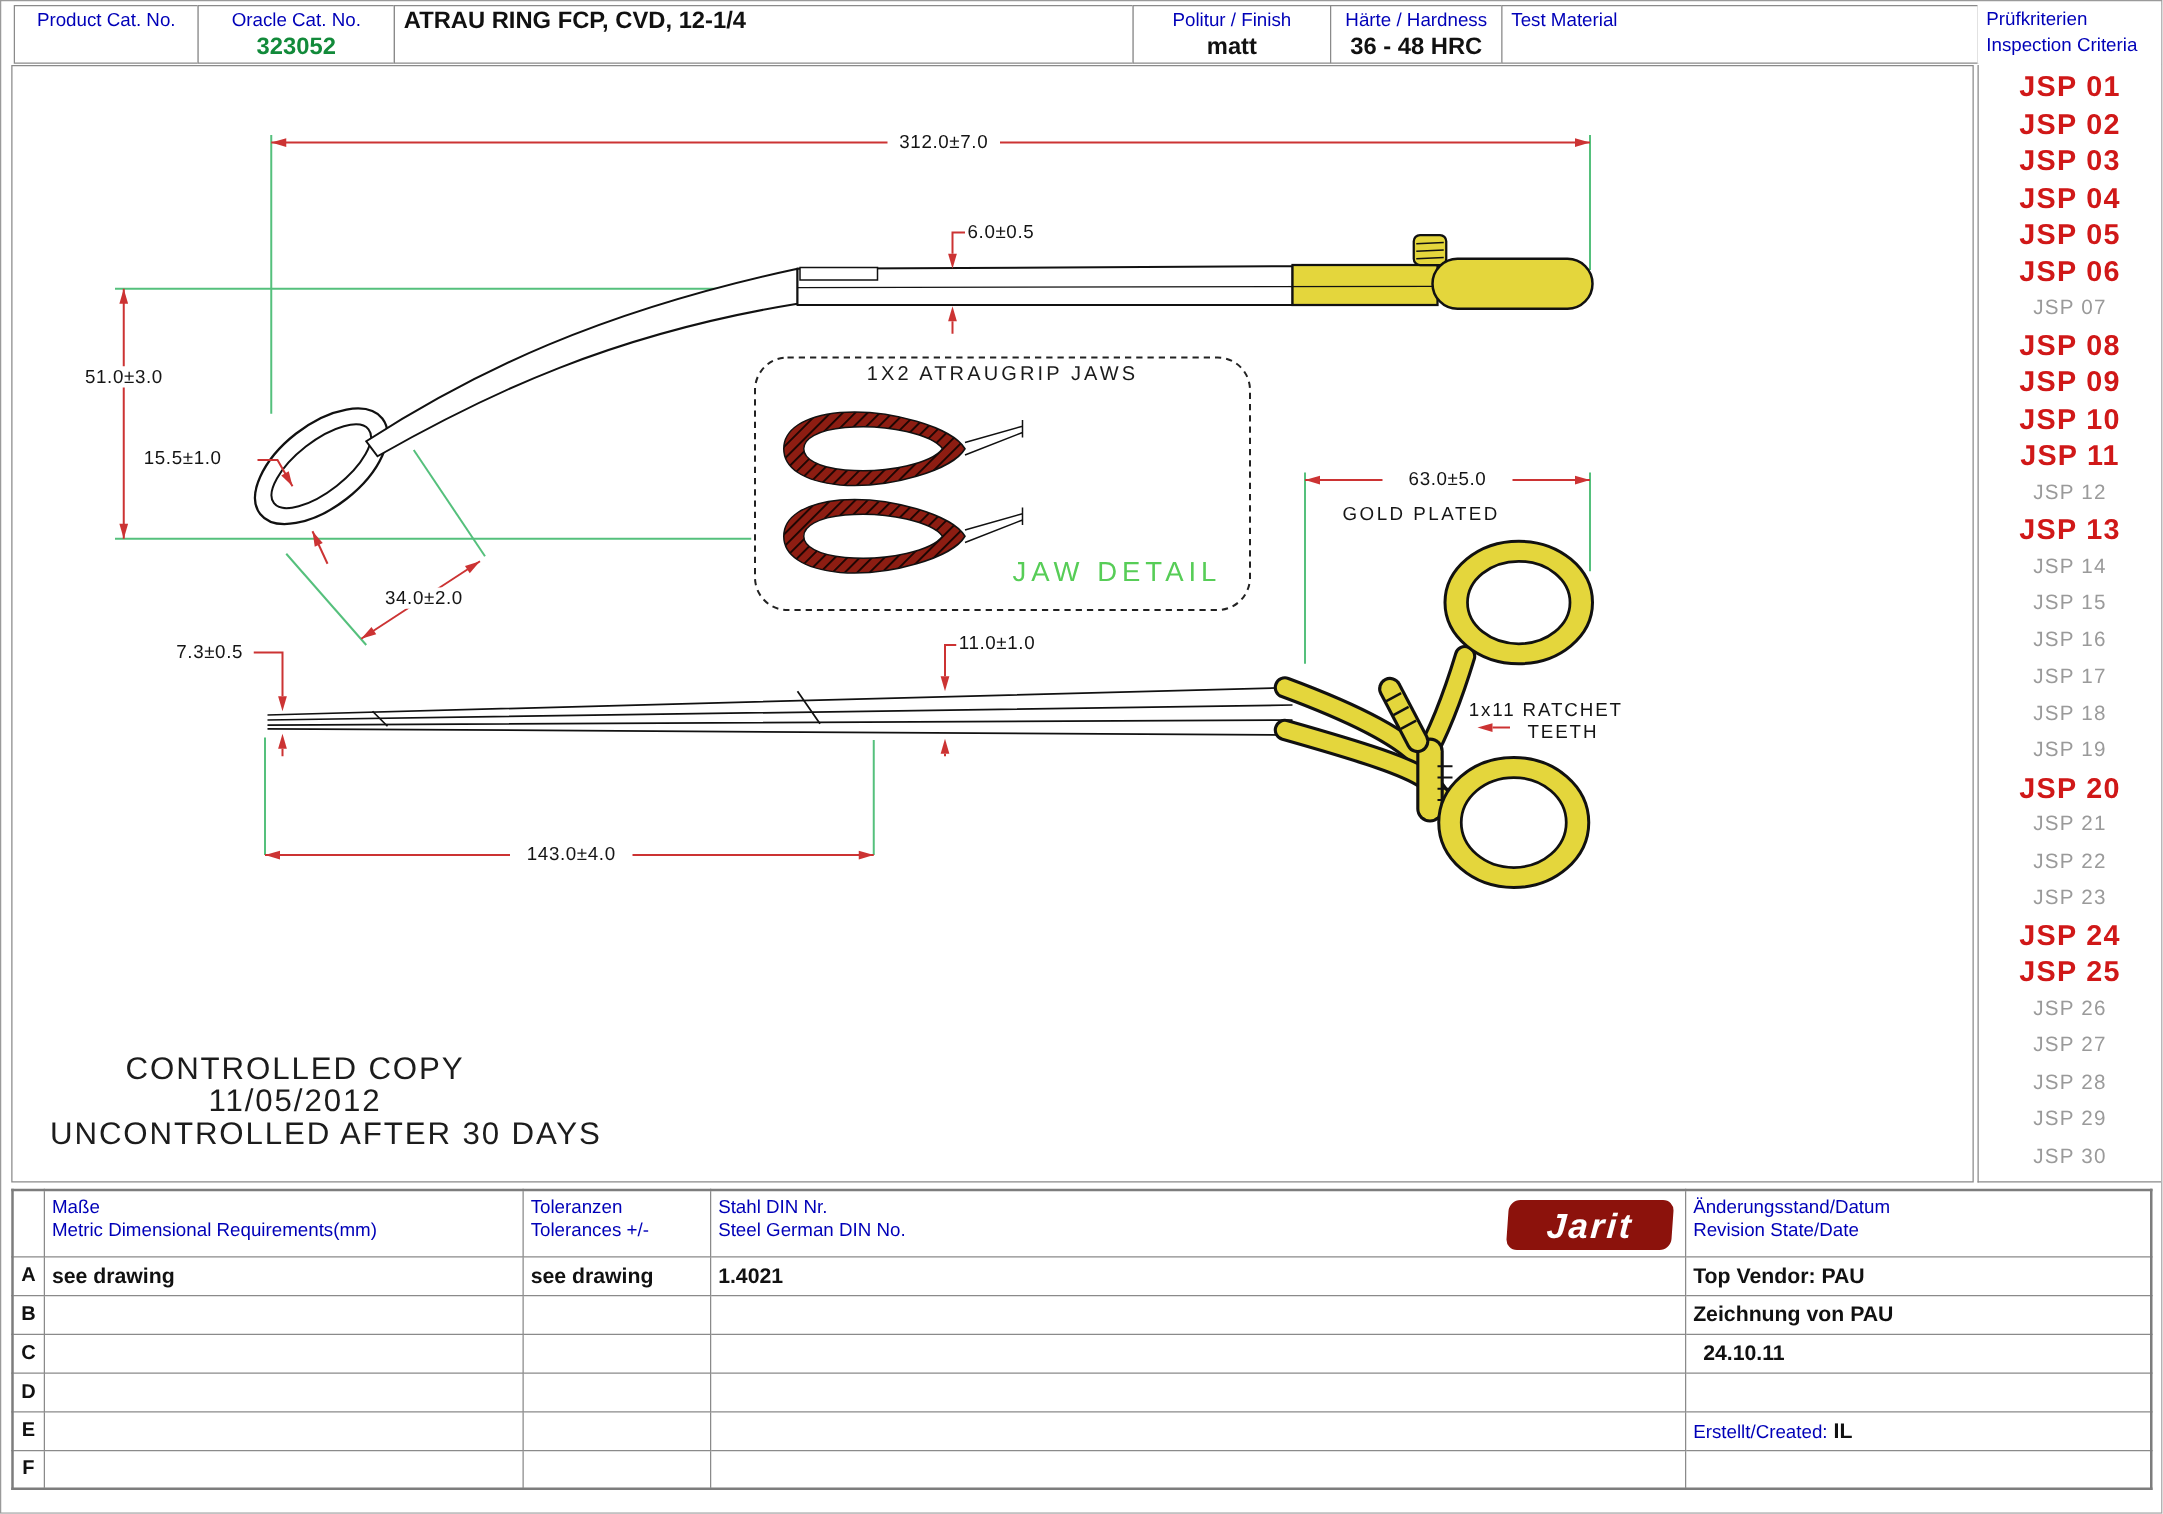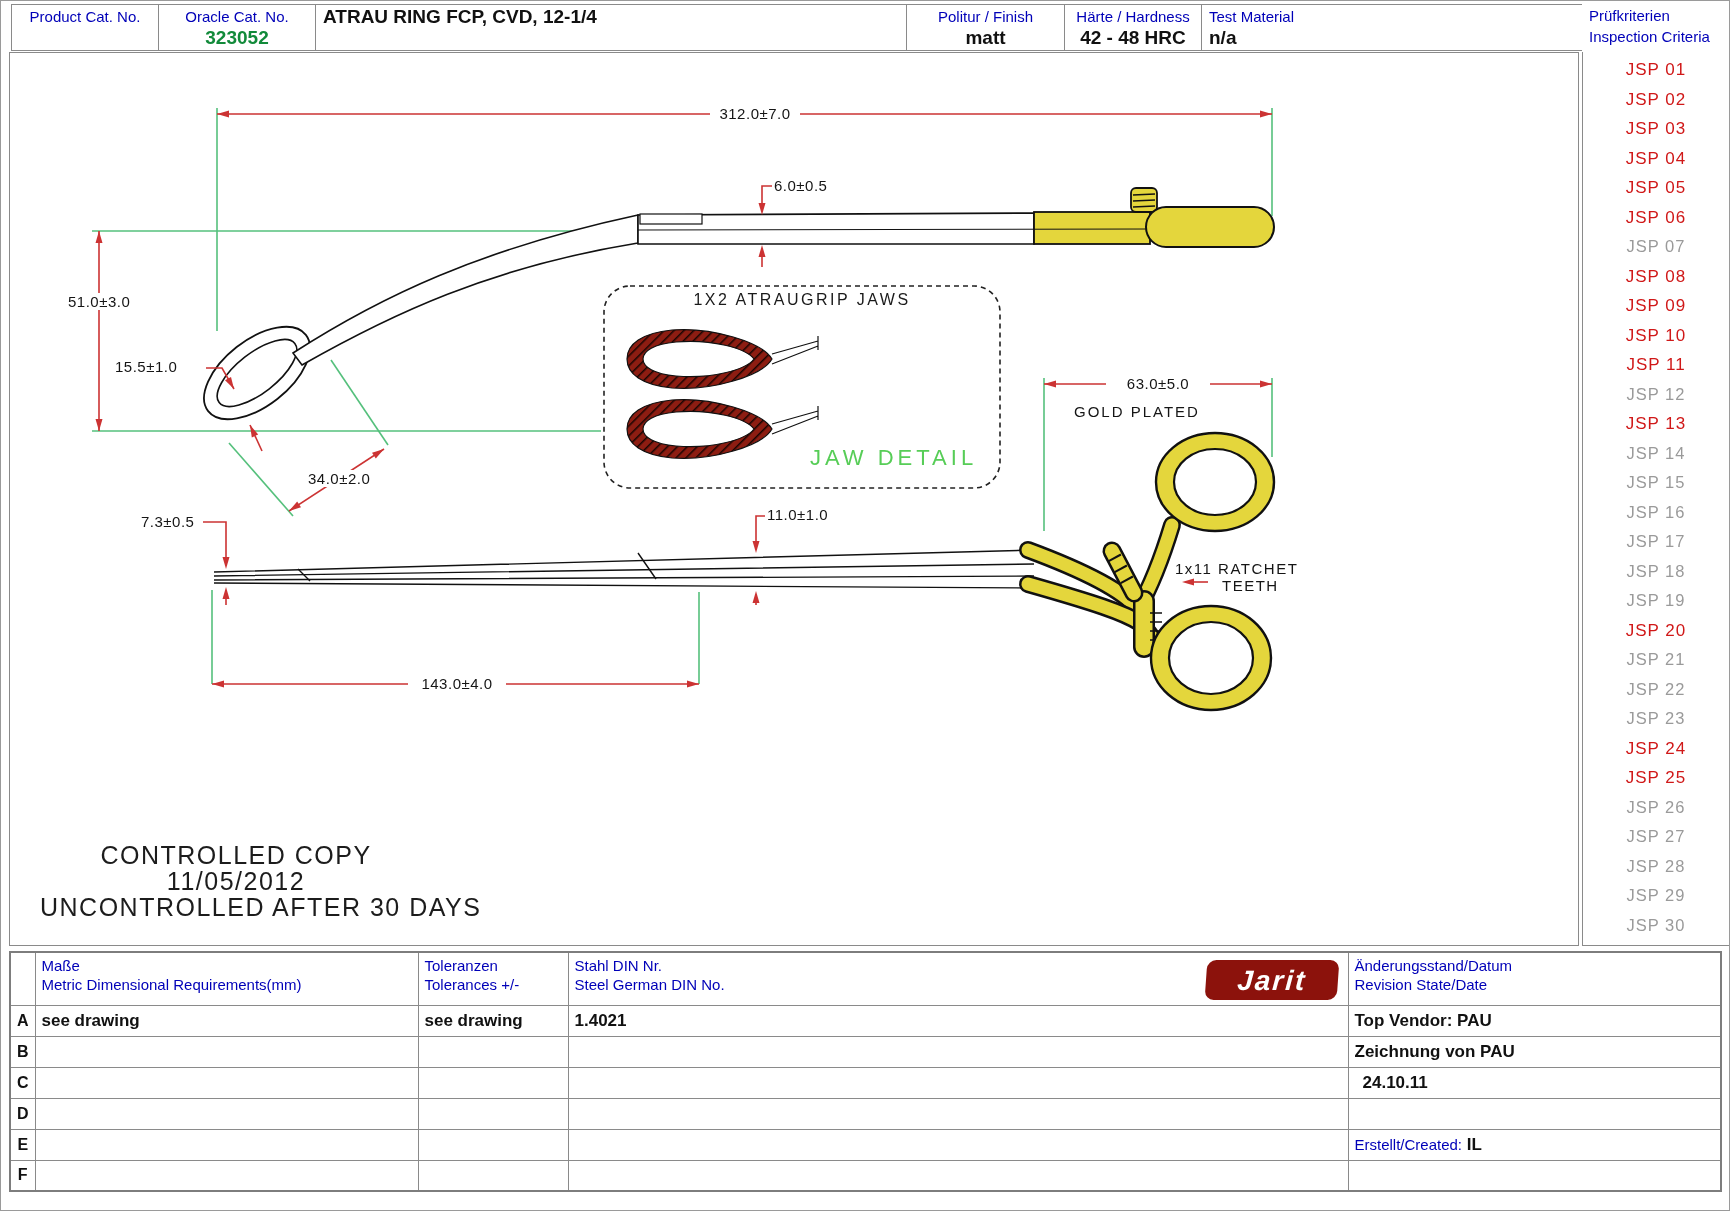--- a/index.html
+++ b/index.html
@@ -17,21 +17,21 @@
   .drawing svg{position:absolute;left:0;top:0;}
   .dim{position:absolute;font-size:15px;color:#151515;background:#fff;padding:0 2px;white-space:nowrap;letter-spacing:0.5px;}
   .ctr{transform:translateX(-50%);}
   .ls2{letter-spacing:2px;}
   .jawtitle{position:absolute;font-size:16px;letter-spacing:2.5px;color:#1a1a1a;white-space:nowrap;transform:translateX(-50%);}
   .jawdetail{position:absolute;font-size:22px;letter-spacing:4px;color:var(--detail_green);white-space:nowrap;}
   .watermark{position:absolute;left:30px;top:789px;width:392px;text-align:center;color:#1c1c1c;font-size:25px;line-height:26px;letter-spacing:1.5px;white-space:nowrap;}
   
   .sidebar{position:absolute;left:1581px;top:51px;width:147px;height:894px;border-left:1px solid #8a8a8a;border-bottom:1px solid #8a8a8a;box-sizing:border-box;background:#fff;padding-top:3px;}
   .jsp{height:29.5px;line-height:29.5px;text-align:center;font-size:16.5px;color:var(--jsp_gray);letter-spacing:1px;}
-  .jsp.hot{color:var(--value_red);font-weight:normal;font-size:17px;}
+  .jsp.hot{color:var(--value_red);font-weight:bold;font-size:23px;}
   
   .ftable{position:absolute;left:8px;top:950px;width:1713px;border:2px solid #7d7d7d;border-collapse:collapse;table-layout:fixed;background:#fff;}
   .ftable td{border:1px solid #8a8a8a;padding:0 6px;vertical-align:middle;font-size:17px;color:#111;overflow:hidden;white-space:nowrap;}
   .ftable .hd{color:var(--label_blue);font-size:15px;line-height:19px;font-weight:normal;vertical-align:top;padding-top:3px;}
   .ftable .letter{text-align:center;font-weight:bold;font-size:16px;padding:0;}
   .hrow{height:53px;}
   .drow{height:31px;}
   .bold{font-weight:bold;}
   .steelhd{position:relative;}
   .logo{position:absolute;right:10px;top:7px;width:132px;height:40px;background:var(--logo_red);border-radius:9px;display:flex;align-items:center;justify-content:center;color:#fff;font-weight:bold;font-style:italic;font-size:28px;letter-spacing:2px;transform:skewX(-4deg);}
@@ -59,25 +59,24 @@
   </div>
   <div class="hcell" style="left:314px;width:592px;">
     <div class="hvalue pl">ATRAU RING FCP, CVD, 12-1/4</div>
   </div>
   <div class="hcell" style="left:905px;width:159px;">
     <div class="hlabel tc">Politur / Finish</div>
     <div class="hvalue tc">matt</div>
   </div>
   <div class="hcell" style="left:1063px;width:138px;">
     <div class="hlabel tc">Härte / Hardness</div>
-    <div class="hvalue tc">42 - 48 HRC</div>
+    <div class="hvalue tc">36 - 48 HRC</div>
   </div>
   <div class="hcell" style="left:1200px;width:382px;">
     <div class="hlabel pl">Test Material</div>
-    <div class="hvalue pl">n/a</div>
   </div>
   <div class="hcell" style="left:1581px;width:147px;border:none;">
     <div class="hlabel pl">Prüfkriterien</div>
     <div class="hlabel pl">Inspection Criteria</div>
   </div>
 
   <div class="drawing">
     <svg width="1570" height="894" viewBox="0 0 1570 894">
       <defs>
         <pattern id="hatch" width="7" height="7" patternUnits="userSpaceOnUse" patternTransform="rotate(45)">

